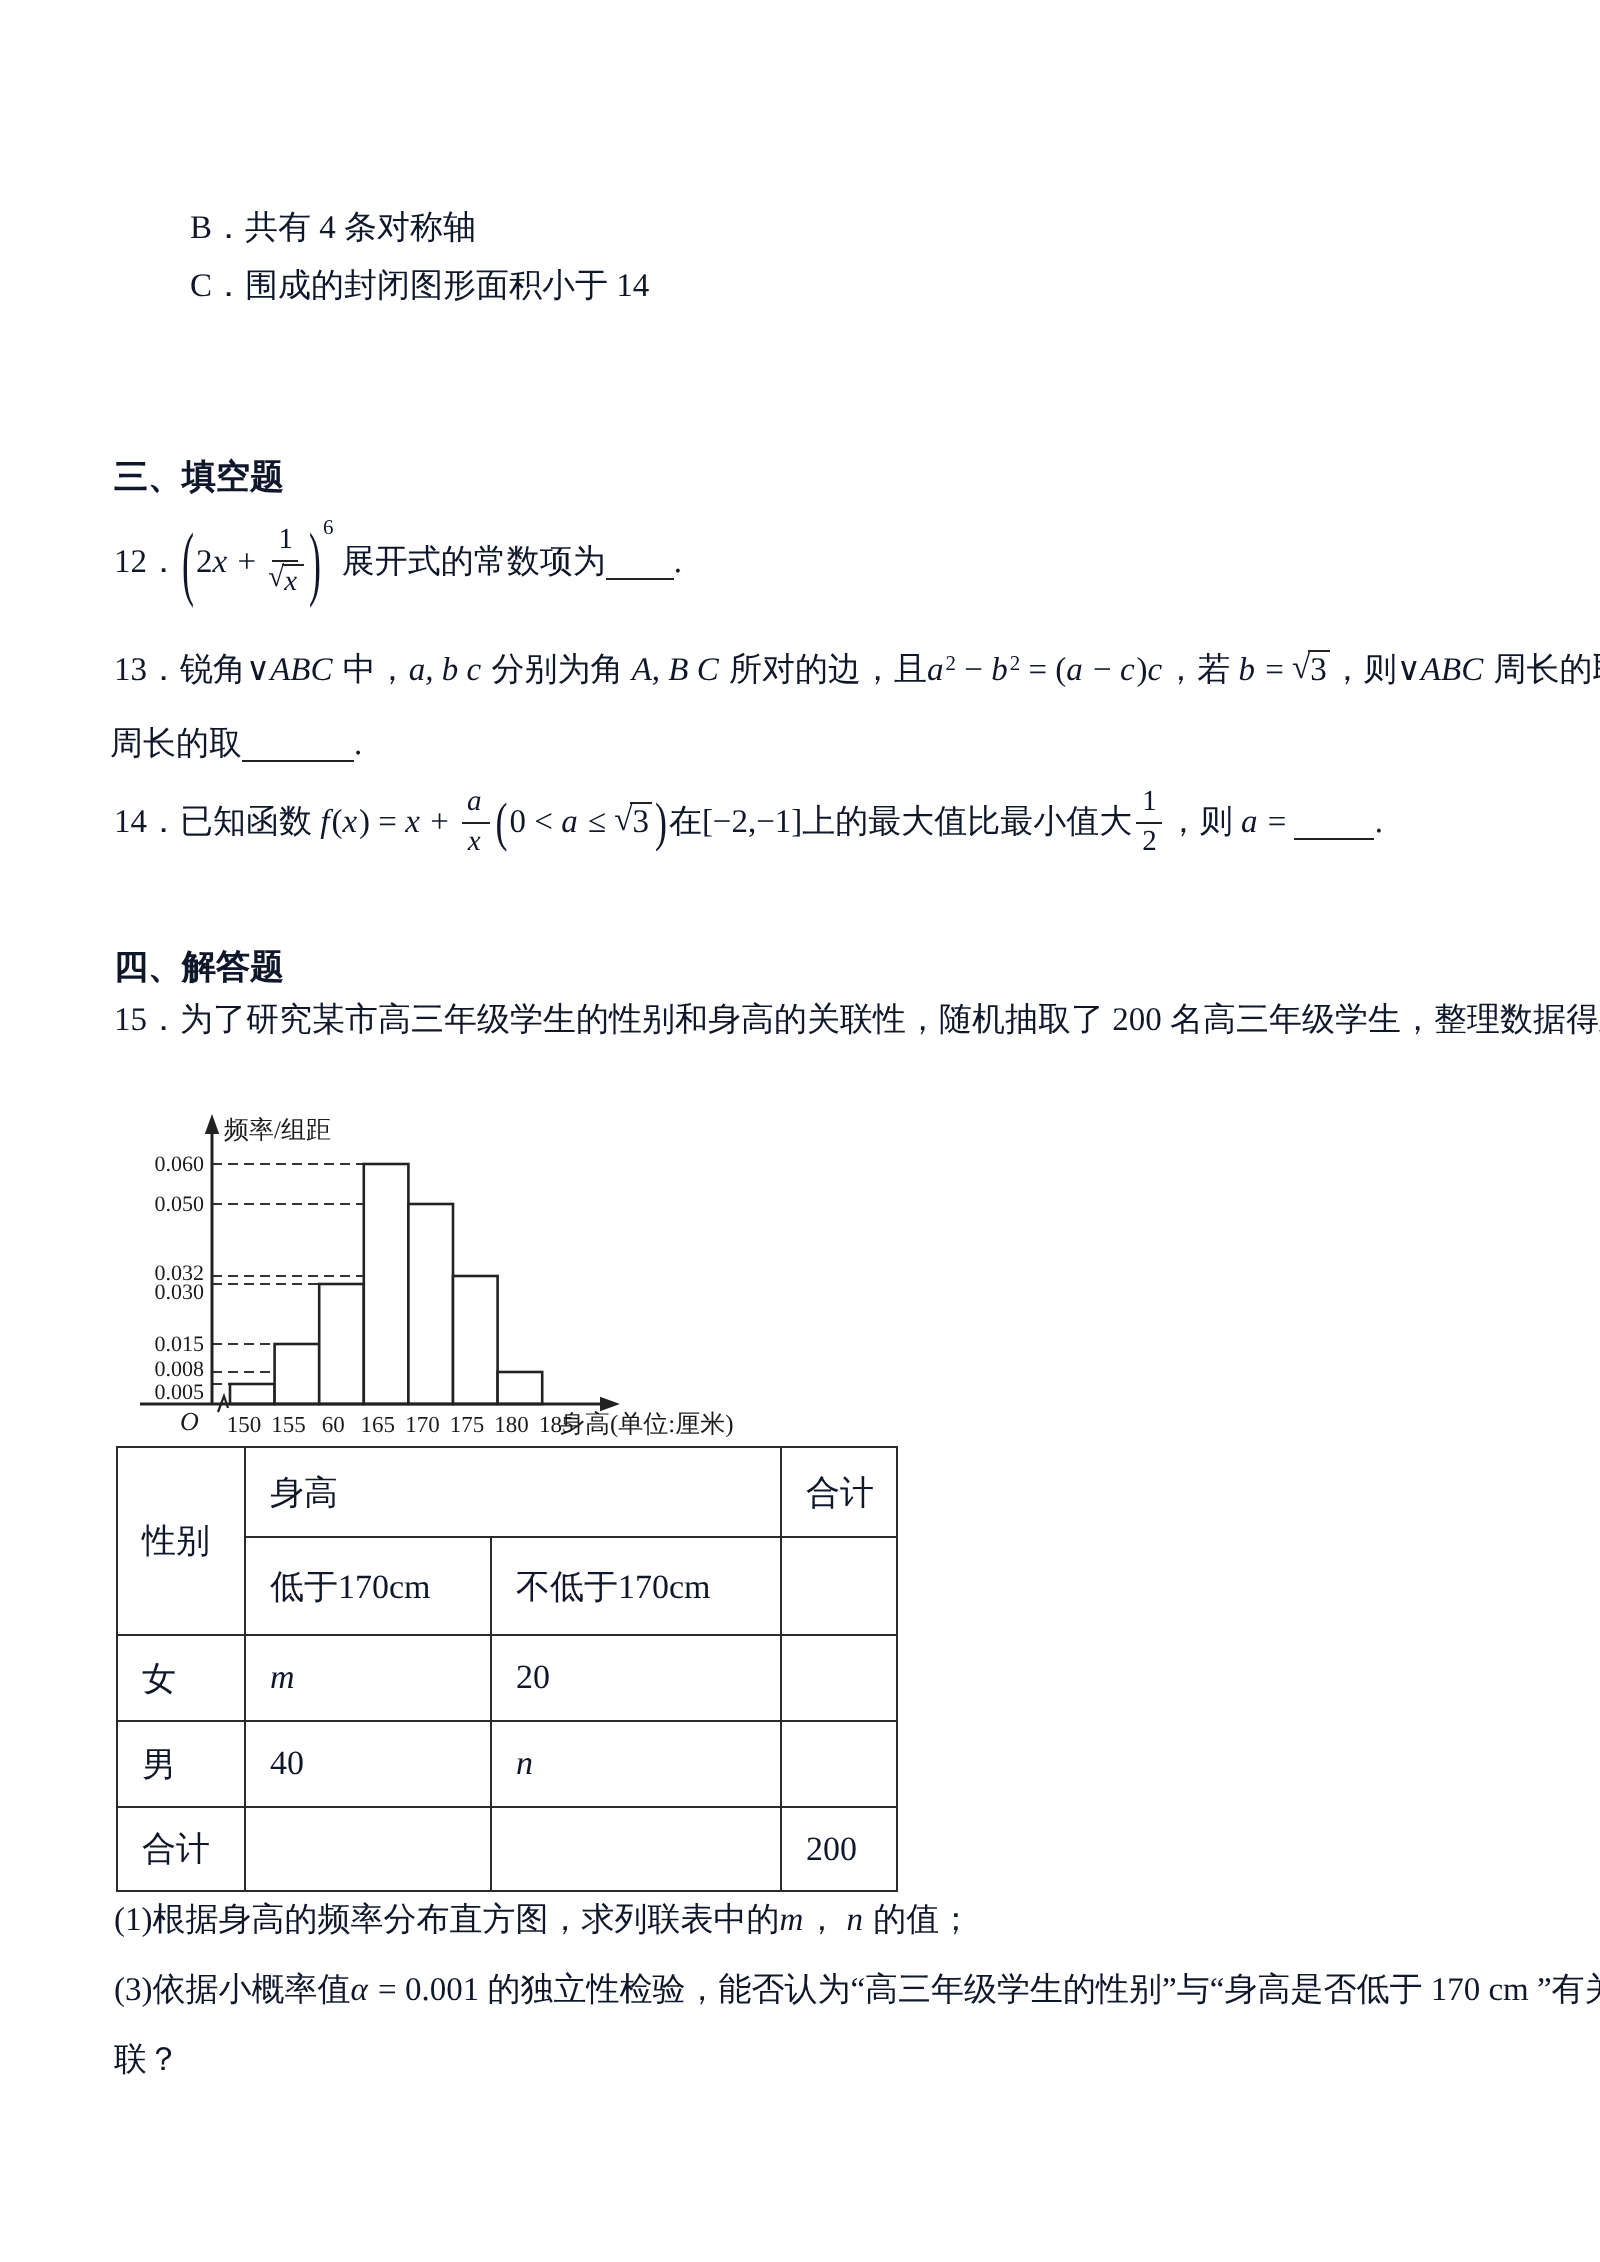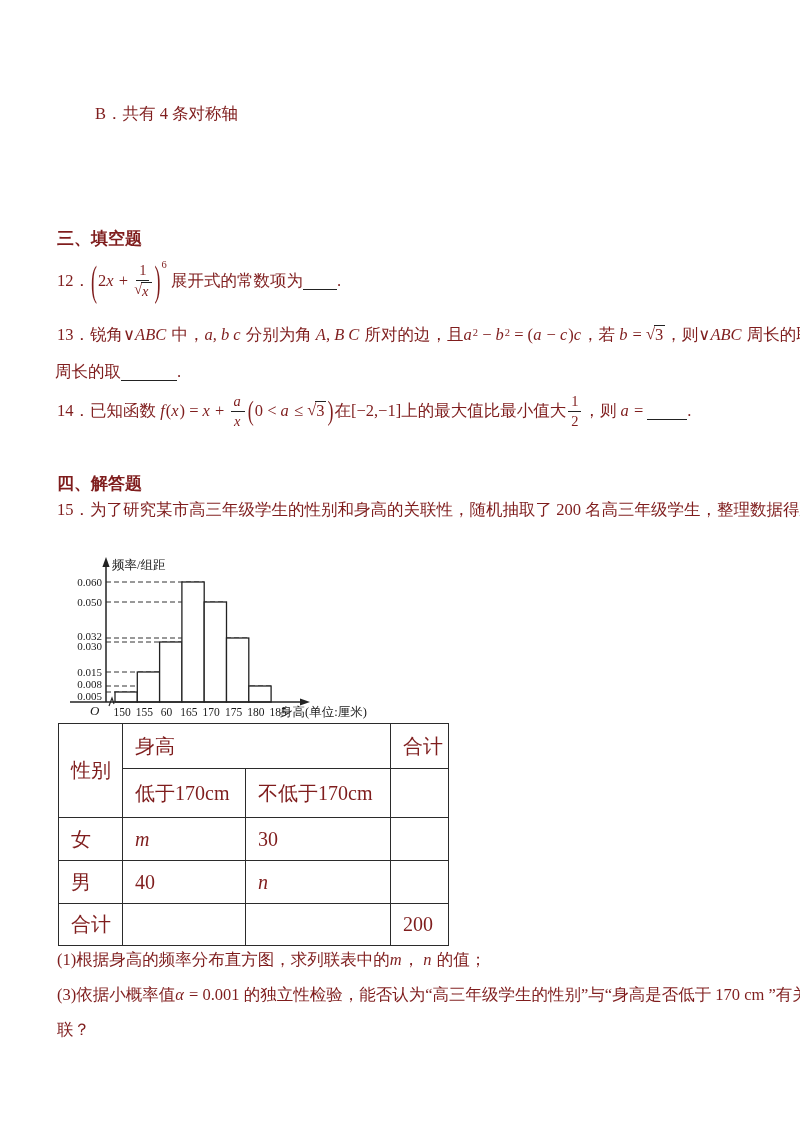--- a/index.html
+++ b/index.html
@@ -1,53 +1,54 @@
 <!DOCTYPE html>
 <html><head>
 <meta charset="utf-8">
 <style>
   html,body{margin:0;padding:0;background:#e8e8e8;}
   #page{position:relative;width:800px;height:1131px;background:#ffffff;margin:0 auto;
-        font-family:"Liberation Serif","DejaVu Sans",serif;color:#7f1d1d;overflow:hidden;}
+        font-family:"Liberation Serif","DejaVu Sans",serif;color:#0f172a;overflow:hidden;}
   .line{position:absolute;display:flex;align-items:center;white-space:pre;font-size:16.5px;line-height:1.25;}
   .bold{font-weight:bold;font-size:17px;text-align:center;}
   .t{display:inline;}
   .it{font-style:italic;padding-right:1px;}
   .sup{align-self:flex-start;font-size:10.5px;margin-top:1px;line-height:1.3;}
   .frac{display:inline-flex;flex-direction:column;align-items:center;font-size:14.5px;line-height:1.15;margin:0 2px;text-align:center;}
   .frac .fn{padding:0 3px 1px;border-bottom:1.3px solid #222;display:flex;align-items:center;}
   .frac .fd{padding-top:1px;display:flex;align-items:center;}
   .sqrt{display:inline-flex;align-items:flex-start;}
   .sqrt .sg{line-height:1.05;}
   .sqrt .rd{border-top:1.2px solid #222;padding:0 2px 0 1px;line-height:1.15;margin-left:-1px;}
   .bp{display:inline-block;line-height:1;font-weight:300;margin:0 1px;font-size:18px;}
   .blank{display:inline-block;border-bottom:1.3px solid #222;height:1.02em;}
 
   #ctable{position:absolute;left:58px;top:723px;border-collapse:collapse;table-layout:fixed;width:390px;}
-  #ctable td{border:1.6px solid #2b2b2b;padding:0 0 0 12px;font-size:20px;vertical-align:middle;}
+  #ctable td{border:1.6px solid #2b2b2b;padding:0 0 0 12px;font-size:17px;vertical-align:middle;}
   #ctable .var{font-style:italic;}
 
   #hist{position:absolute;left:58px;top:556px;}
   #hist .grid{stroke:#333;stroke-width:1;stroke-dasharray:5,3;fill:none;}
   #hist .bar{fill:#ffffff;stroke:#222;stroke-width:1.3;}
   #hist .ax{stroke:#222;stroke-width:1.5;fill:none;}
   #hist .ah{fill:#222;stroke:none;}
   #hist .brk{stroke:#222;stroke-width:1.1;fill:none;}
   #hist text{fill:#1a1a1a;}
   #hist .ytick{font:11px "Liberation Serif",serif;text-anchor:end;}
   #hist .xtick{font:11.5px "Liberation Serif",serif;text-anchor:middle;}
   #hist .axlabel{font:12.5px "Liberation Serif","DejaVu Sans",serif;}
   #hist .olabel{font:italic 13px "Liberation Serif",serif;}
 </style>
 </head>
 <body>
 
 <div id="page">
 
   <div class="line" style="left:95px;top:104px"><span class="t">B．共有 4 条对称轴</span></div>
+  <div class="line" style="left:95px;top:133px"><span class="t">C．围成的封闭图形面积小于 14</span></div>
 
   <div class="line bold" style="left:57px;top:228px"><span class="t">三、填空题</span></div>
 
   <div class="line" style="left:57px;top:257px;height:48px"><span class="t">12．</span><span class="bp" style="transform: scaleY(2.3);">(</span><span class="t">2</span><span class="t it">x</span><span class="t"> + </span><span class="frac"><span class="fn"><span class="t">1</span></span><span class="fd"><span class="sqrt"><span class="sg">√</span><span class="rd"><span class="t it">x</span></span></span></span></span><span class="bp" style="transform: scaleY(2.3);">)</span><span class="sup">6</span><span class="t"> 展开式的常数项为</span><span class="blank" style="width: 34px;"></span><span class="t">.</span></div>
 
   <div class="line" style="left:57px;top:325px"><span class="t">13．锐角∨</span><span class="t it">ABC</span><span class="t"> 中，</span><span class="t it">a, b c</span><span class="t"> 分别为角 </span><span class="t it">A, B C</span><span class="t"> 所对的边，且</span><span class="t it">a</span><span class="sup">2</span><span class="t"> − </span><span class="t it">b</span><span class="sup">2</span><span class="t"> = (</span><span class="t it">a</span><span class="t"> − </span><span class="t it">c</span><span class="t">)</span><span class="t it">c</span><span class="t">，若 </span><span class="t it">b</span><span class="t"> = </span><span class="sqrt"><span class="sg">√</span><span class="rd"><span class="t">3</span></span></span><span class="t">，则∨</span><span class="t it">ABC</span><span class="t"> 周长的取</span></div>
   <div class="line" style="left:55px;top:362px"><span class="t">周长的取</span><span class="blank" style="width: 56px;"></span><span class="t">.</span></div>
 
   <div class="line" style="left:57px;top:392px;height:38px"><span class="t">14．已知函数 </span><span class="t it">f</span><span class="t">(</span><span class="t it">x</span><span class="t">) = </span><span class="t it">x</span><span class="t"> + </span><span class="frac"><span class="fn"><span class="t it">a</span></span><span class="fd"><span class="t it">x</span></span></span><span class="bp" style="transform: scaleY(1.5);">(</span><span class="t">0 &lt; </span><span class="t it">a</span><span class="t"> ≤ </span><span class="sqrt"><span class="sg">√</span><span class="rd"><span class="t">3</span></span></span><span class="bp" style="transform: scaleY(1.5);">)</span><span class="t">在</span><span class="t">[−2,−1]</span><span class="t">上的最大值比最小值大</span><span class="frac"><span class="fn"><span class="t">1</span></span><span class="fd"><span class="t">2</span></span></span><span class="t">，则 </span><span class="t it">a</span><span class="t"> = </span><span class="blank" style="width: 40px;"></span><span class="t">.</span></div>
 
@@ -109,21 +110,21 @@
       <td>合计</td>
     </tr>
     <tr style="height:49px">
       <td>低于170cm</td>
       <td>不低于170cm</td>
       <td></td>
     </tr>
     <tr style="height:43px">
       <td>女</td>
       <td class="var">m</td>
-      <td>30</td>
+      <td>20</td>
       <td></td>
     </tr>
     <tr style="height:43px">
       <td>男</td>
       <td>40</td>
       <td class="var">n</td>
       <td></td>
     </tr>
     <tr style="height:42px">
       <td>合计</td>

